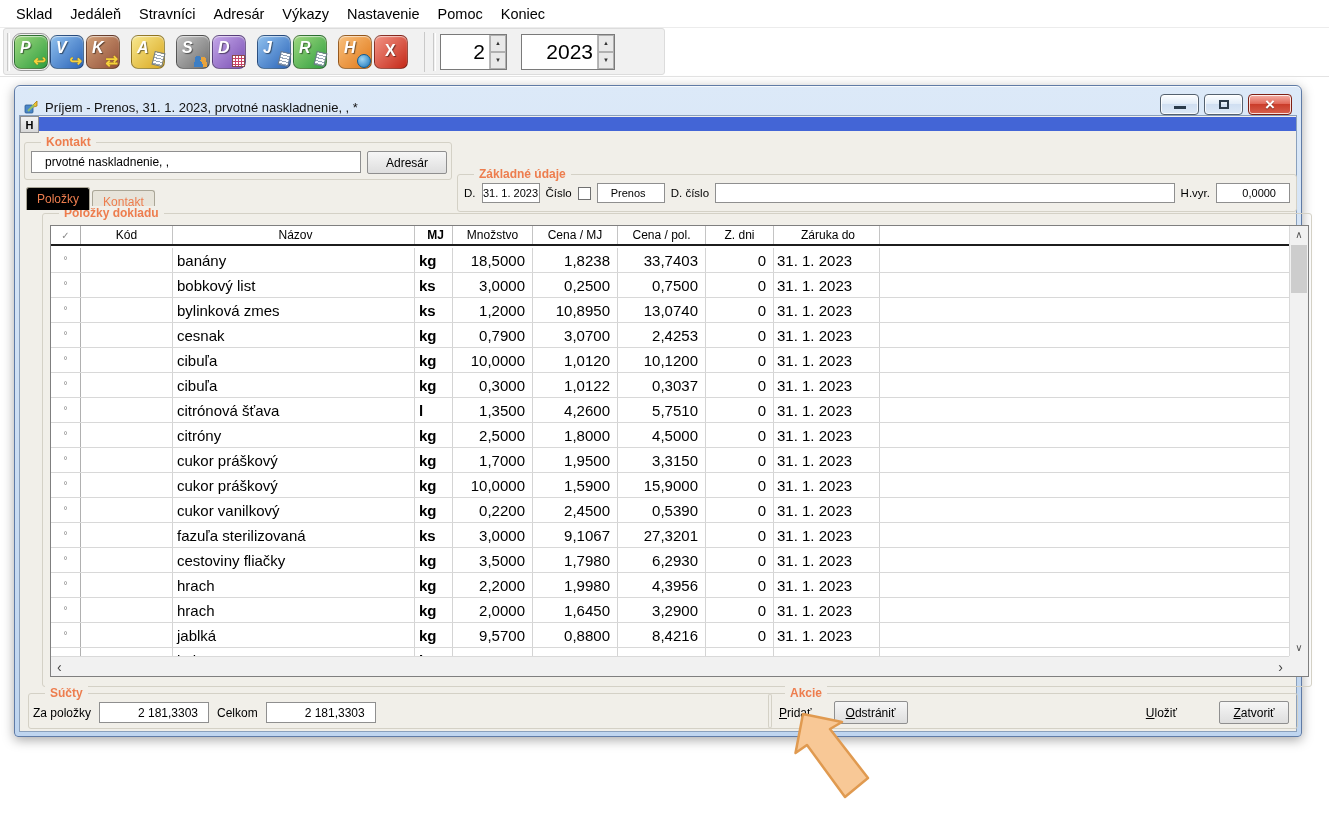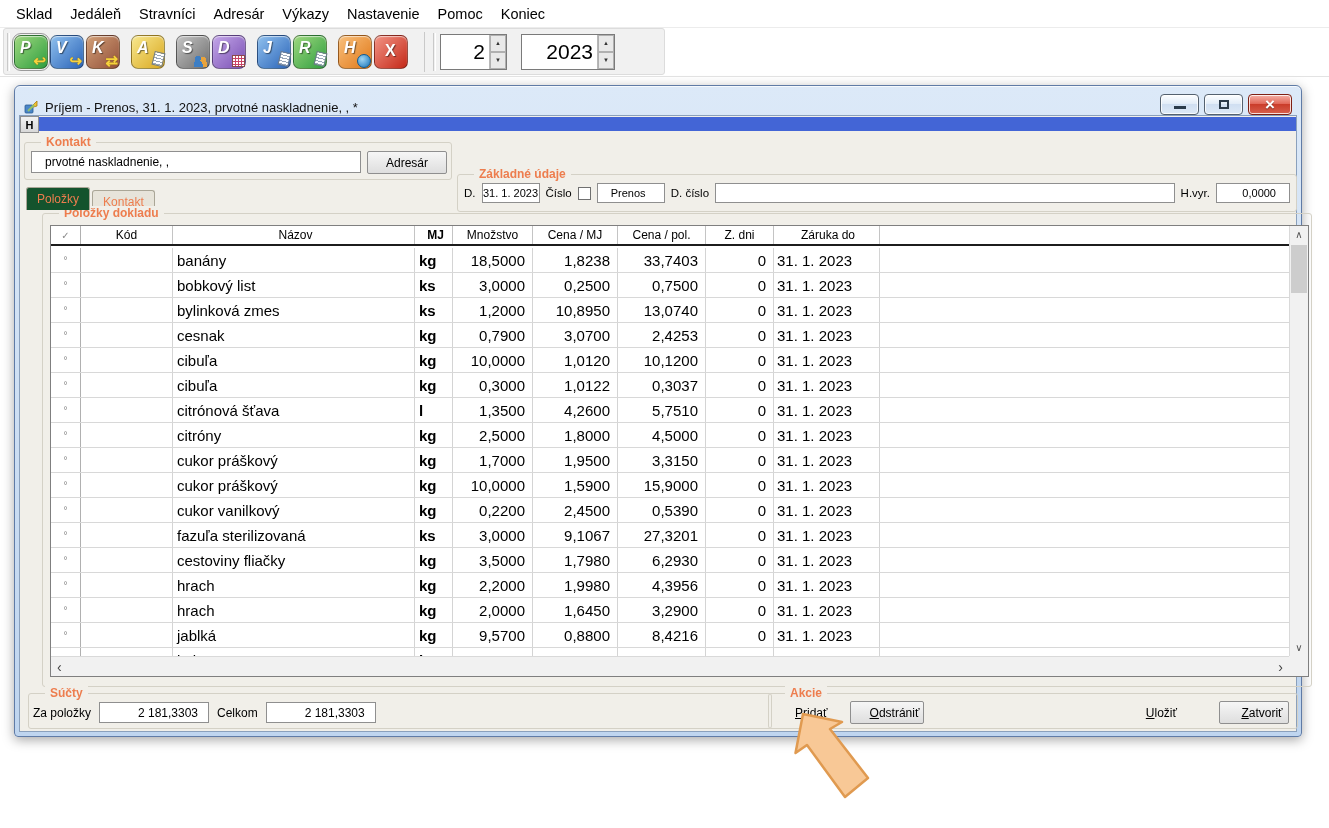--- a/index.html
+++ b/index.html
@@ -127,41 +127,41 @@
   .field {
     background:#fff; border:1px solid #8f8f8f; font-size:12px;
     display:flex; align-items:center; padding:0 13px; height:22px; white-space:nowrap;
   }
   .field.right { justify-content:flex-end; }
   .lbl { font-size:11.5px; white-space:nowrap; }
   .btn3d {
     background: linear-gradient(#f6f6f6,#dedede); border:1px solid #8f8f8f; border-radius:2px;
     font-size:12px; display:flex; align-items:center; justify-content:center; height:23px;
   }
-  .accel { display:block;margin-left:16px; }
+  .accel { display:block; }
   .accel::first-letter { text-decoration: underline; }
   .flatbtn { font-size:12px; background:transparent; border:none; }
   .checkbox { width:13px; height:13px; background:#fff; border:1px solid #707070; }
 
   
   .grp-kontakt { left:4px; top:26px; width:428px; height:38px; }
   .kontakt-input { position:absolute; left:6px; top:8px; width:330px; }
   .adresar-btn { position:absolute; left:342px; top:8px; width:80px; }
   .grp-zakladne { left:437px; top:26px; width:840px; height:38px;margin-top:32px; }
   .zak-row { position:absolute; left:6px; right:6px; top:8px; display:flex; align-items:center; gap:6px; }
   .inp-date { width:58px; height:20px; justify-content:center; font-size:11px; padding:0 2px;}
   .inp-typ { width:68px; height:20px; font-size:11px; }
   .inp-dcislo { flex:1; height:20px; }
   .inp-hvyr { width:74px; height:20px; font-size:11px; }
 
   
   .tabs { position:absolute; left:6px; top:71px; display:flex; align-items:flex-end; }
   .tab { font-size:12px; color:#ed7d4e; padding:4px 10px 3px 10px; border:1px solid #aaa697; border-bottom:none;
     border-radius:3px 3px 0 0; background:#e7e4da; height:20px; }
-  .tab.active { background:#14532d; height:23px; z-index:2; }
+  .tab.active { background:#000000; height:23px; z-index:2; }
   .tab + .tab { margin-left:2px; }
 
   
   .grp-polozky { left:22px; top:97px; width:1270px; height:474px; }
   .tbl { position:absolute; left:7px; top:11px; width:1259px; height:452px; background:#fff;
     border:1px solid #7f7f7f; overflow:hidden; }
   .thead { position:absolute; left:0; top:0; right:0; height:20px; display:flex;
     border-bottom:2px solid #1c1c1c; font-size:12px; background:#fff; }
   .th { display:flex; align-items:center; justify-content:center; border-right:1px solid #c4c4c4; }
   .tbody { position:absolute; left:0; top:22px; right:0; bottom:20px; overflow:hidden; }

